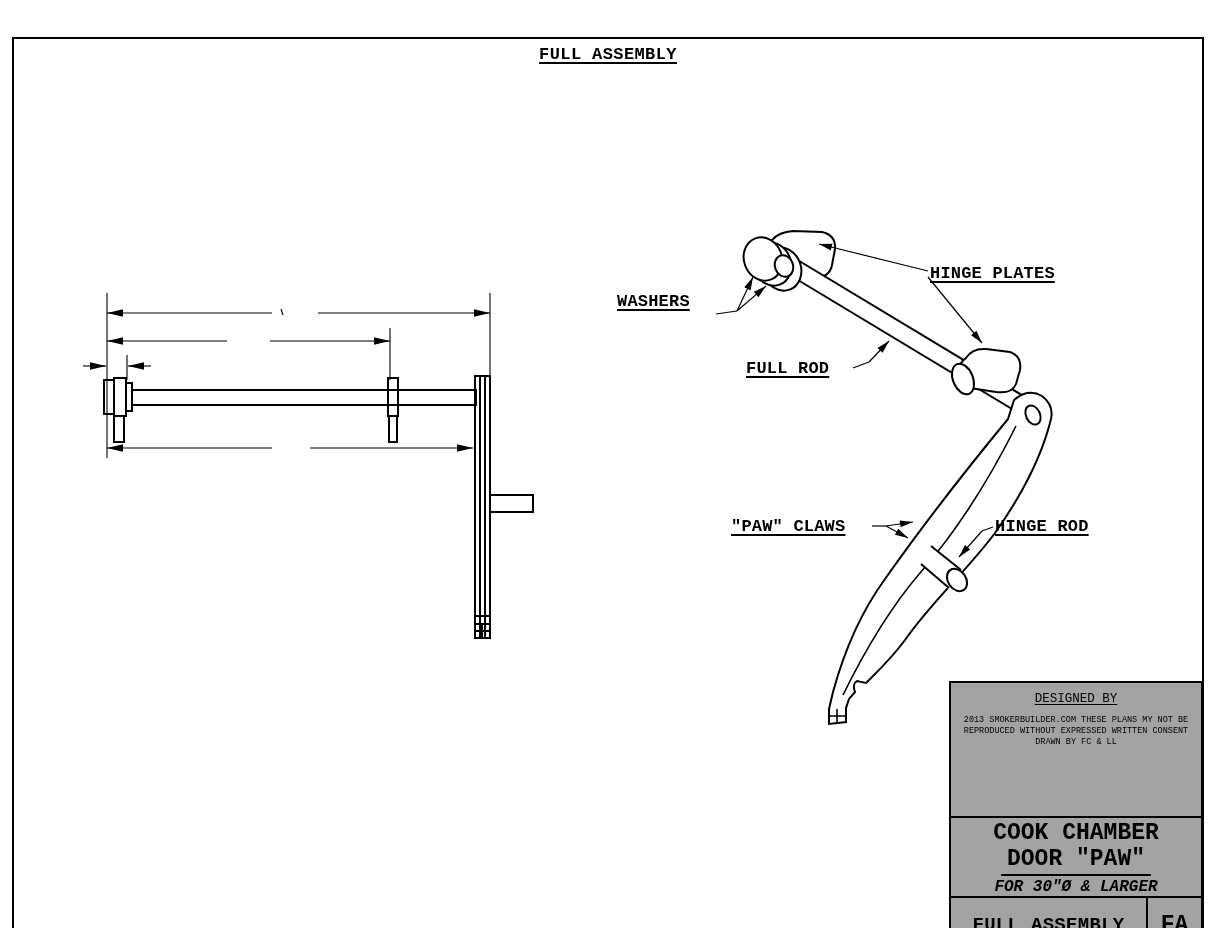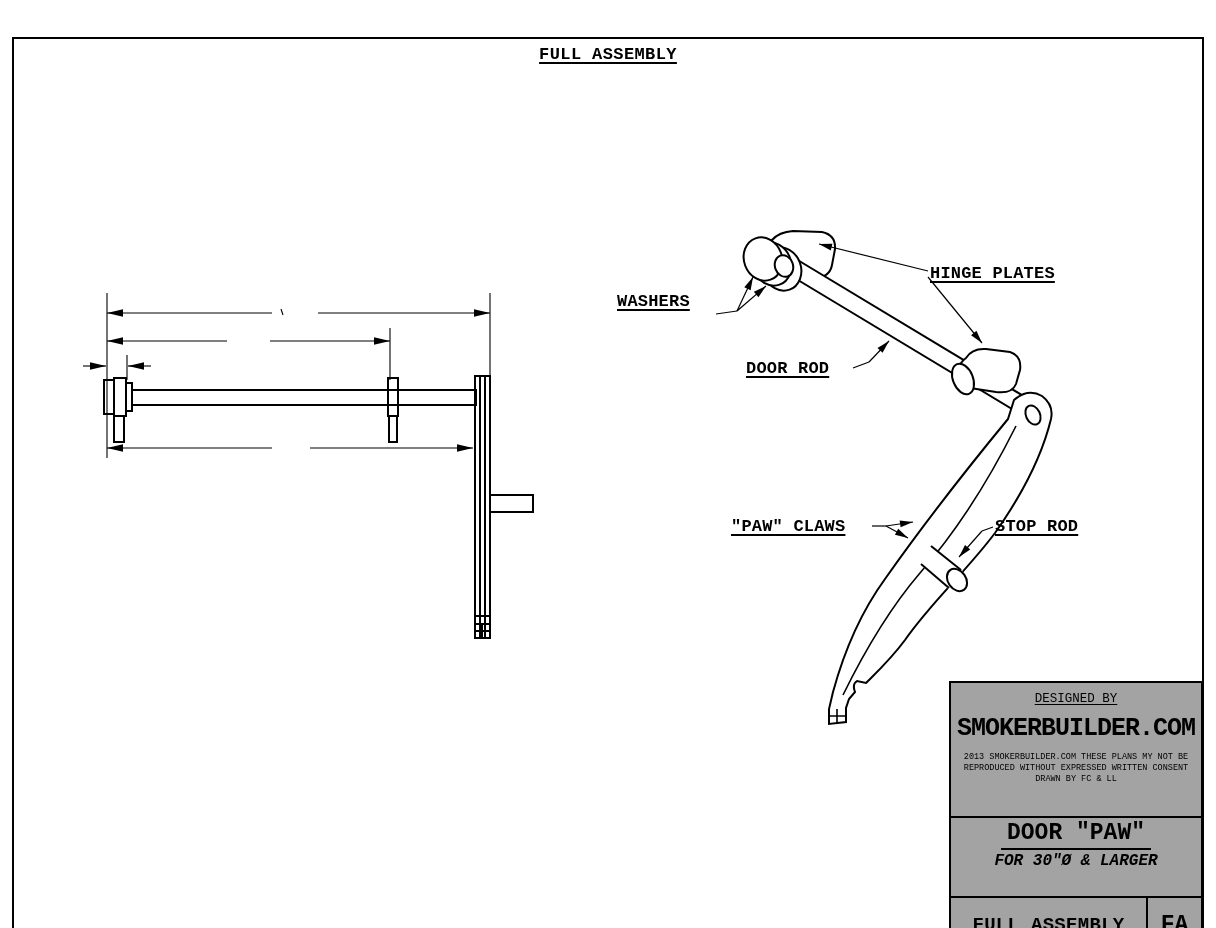--- a/index.html
+++ b/index.html
@@ -156,36 +156,36 @@
         <path d="M993,499 L982,503"></path>
         <line x1="982" y1="503" x2="959" y2="529" marker-end="url(#ldrarr)"></line>
       </g>
     </g>
   </svg>
 
   <div class="drawing-title">FULL ASSEMBLY</div>
 
   <div class="lbl" style="left:617px;top:264px;">WASHERS</div>
   <div class="lbl" style="left:930px;top:236px;">HINGE PLATES</div>
-  <div class="lbl" style="left:746px;top:331px;">DOOR ROD</div>
+  <div class="lbl" style="left:746px;top:331px;">FULL ROD</div>
   <div class="lbl" style="left:731px;top:489px;">"PAW" CLAWS</div>
-  <div class="lbl" style="left:995px;top:489px;">STOP ROD</div>
+  <div class="lbl" style="left:995px;top:489px;">HINGE ROD</div>
 
   <div class="tblock">
     <div class="tb-row1">
       <div class="designed-by">DESIGNED BY</div>
-      <div class="company">SMOKERBUILDER.COM</div>
       <div class="smallprint">
         <div>2013 SMOKERBUILDER.COM THESE PLANS MY NOT BE</div>
         <div>REPRODUCED WITHOUT EXPRESSED WRITTEN CONSENT</div>
         <div>DRAWN BY FC &amp; LL</div>
       </div>
     </div>
     <div class="tb-row2">
       <div class="part-title">
+        <div>COOK CHAMBER</div>
         <div><span class="ul">DOOR "PAW"</span></div>
       </div>
       <div class="part-sub">FOR 30"Ø &amp; LARGER</div>
     </div>
     <div class="tb-row3">
       <div class="tb-sheetname">FULL ASSEMBLY</div>
       <div class="tb-sheetcode">FA</div>
     </div>
   </div>
 

